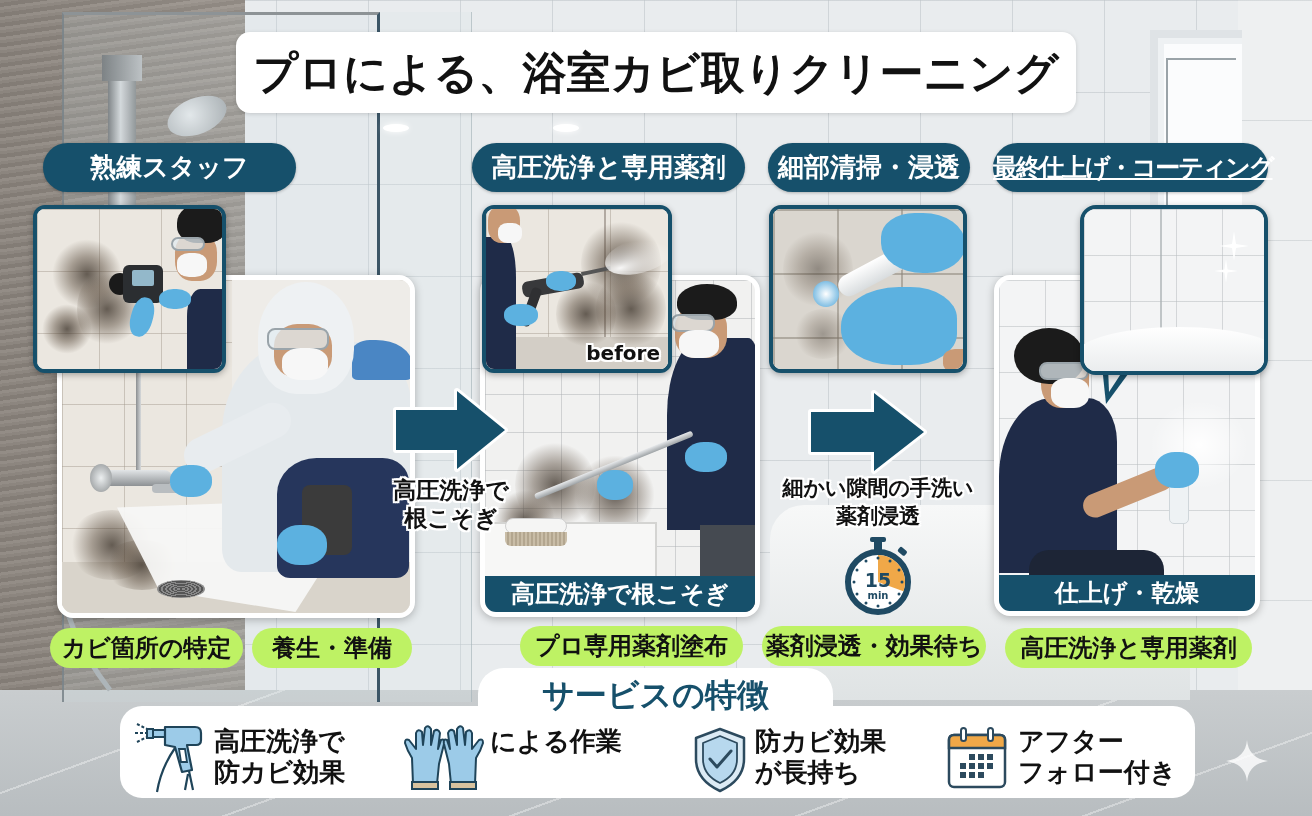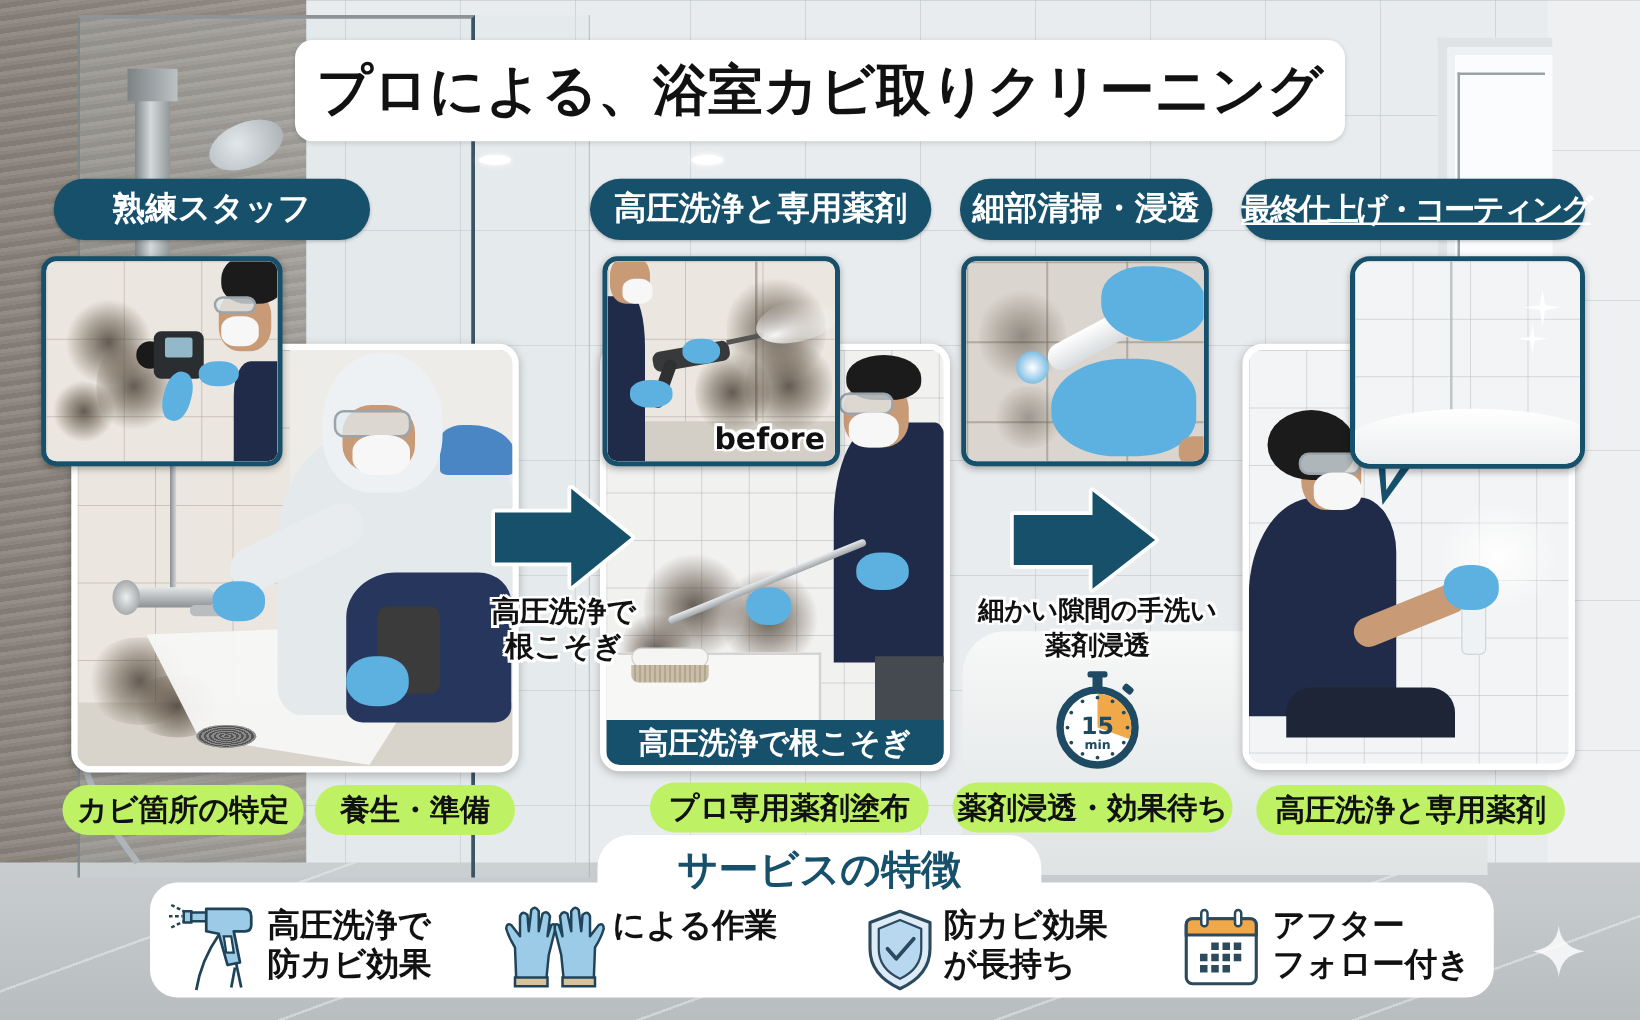--- a/index.html
+++ b/index.html
@@ -53,21 +53,21 @@
     
     .inset{border:4px solid var(--primary);border-radius:12px;overflow:hidden;z-index:4;box-shadow:0 2px 6px rgba(0,0,0,.3);background:#fff;}
     .card{border:5px solid var(--card-border);border-radius:16px;overflow:hidden;z-index:3;box-shadow:0 2px 8px rgba(0,0,0,.25);background:#fff;}
     .scene{position:absolute;inset:0;overflow:hidden;}
     .tiles-beige{background-color:#ebe7e0;background-image:linear-gradient(rgba(160,150,138,.45) 1px,transparent 1px),linear-gradient(90deg,rgba(160,150,138,.45) 1px,transparent 1px);background-size:62px 62px;}
     .tiles-white{background-color:#f1f1f0;background-image:linear-gradient(rgba(175,178,180,.5) 1px,transparent 1px),linear-gradient(90deg,rgba(175,178,180,.5) 1px,transparent 1px);background-size:38px 38px;}
     .tiles-grey{background-color:#dad6cf;background-image:linear-gradient(rgba(140,132,122,.55) 2px,transparent 2px),linear-gradient(90deg,rgba(140,132,122,.55) 2px,transparent 2px);background-size:64px 64px;}
     .tiles-clean{background-color:#f3f4f5;background-image:linear-gradient(rgba(185,190,194,.55) 1px,transparent 1px),linear-gradient(90deg,rgba(185,190,194,.55) 1px,transparent 1px);background-size:46px 46px;}
     .mold{position:absolute;border-radius:50%;background:radial-gradient(circle,rgba(55,45,35,.75) 0,rgba(80,65,50,.45) 35%,rgba(90,75,60,0) 70%);}
     .caption{position:absolute;left:0;right:0;bottom:0;height:36px;background:var(--primary);color:#fff;font-size:24px;font-weight:bold;line-height:36px;text-align:center;white-space:nowrap;}
-    .before-tag{right:8px;bottom:4px;font-size:24px;font-weight:bold;color:#111;
+    .before-tag{right:8px;bottom:4px;font-size:20px;font-weight:bold;color:#111;
       text-shadow:-2px 0 #fff,2px 0 #fff,0 -2px #fff,0 2px #fff,-2px -2px #fff,2px 2px #fff,-2px 2px #fff,2px -2px #fff;}
 
     
     .hair{background:#1b1b1b;border-radius:50% 50% 40% 40%;}
     .face{background:var(--skin);border-radius:40%;}
     .goggles{background:rgba(225,235,240,.75);border:2px solid #9aa4aa;border-radius:8px;}
     .mask{background:#f7f7f7;border-radius:40%;}
     .shirt{background:var(--navy-shirt);}
     .glove{background:var(--glove);border-radius:45%;}
 
@@ -269,20 +269,21 @@
       <div class="abs" style="left:150px;top:120px;width:100px;height:90px;border-radius:50%;background:radial-gradient(rgba(255,255,255,.95),rgba(255,255,255,0) 70%);"></div>
       <div class="abs shirt" style="left:0;top:118px;width:118px;height:175px;border-radius:45% 25% 0 0;"></div>
       <div class="abs" style="left:30px;top:270px;width:135px;height:40px;background:#1d2536;border-radius:20px 20px 0 0;"></div>
       <div class="abs face" style="left:42px;top:70px;width:48px;height:58px;"></div>
       <div class="abs hair" style="left:15px;top:48px;width:70px;height:56px;border-radius:50% 50% 40% 50%;"></div>
       <div class="abs goggles" style="left:40px;top:82px;width:50px;height:18px;"></div>
       <div class="abs mask" style="left:52px;top:98px;width:38px;height:30px;"></div>
       <div class="abs" style="left:85px;top:218px;width:95px;height:24px;background:var(--skin);border-radius:12px;transform:rotate(-22deg);transform-origin:left center;"></div>
       <div class="abs" style="left:170px;top:192px;width:20px;height:52px;border-radius:5px;background:#eef2f4;border:1px solid #cfd6da;"></div>
       <div class="abs glove" style="left:156px;top:172px;width:44px;height:36px;"></div>
+      <div class="caption">仕上げ・乾燥</div>
     </div>
   </div>
 
   <svg class="abs" style="left:1098px;top:366px;z-index:4;" width="40" height="40" viewBox="0 0 40 40">
     <polygon points="4,0 36,0 8,38" fill="#16506b"></polygon>
     <polygon points="10,0 28,0 11,26" fill="#eef0f1"></polygon>
   </svg>
   <div class="abs inset" style="left:1080px;top:205px;width:188px;height:170px;border-radius:16px;">
     <div class="scene tiles-clean">
       <div class="abs" style="left:76px;top:0;width:2px;height:140px;background:rgba(170,176,180,.7);"></div>

